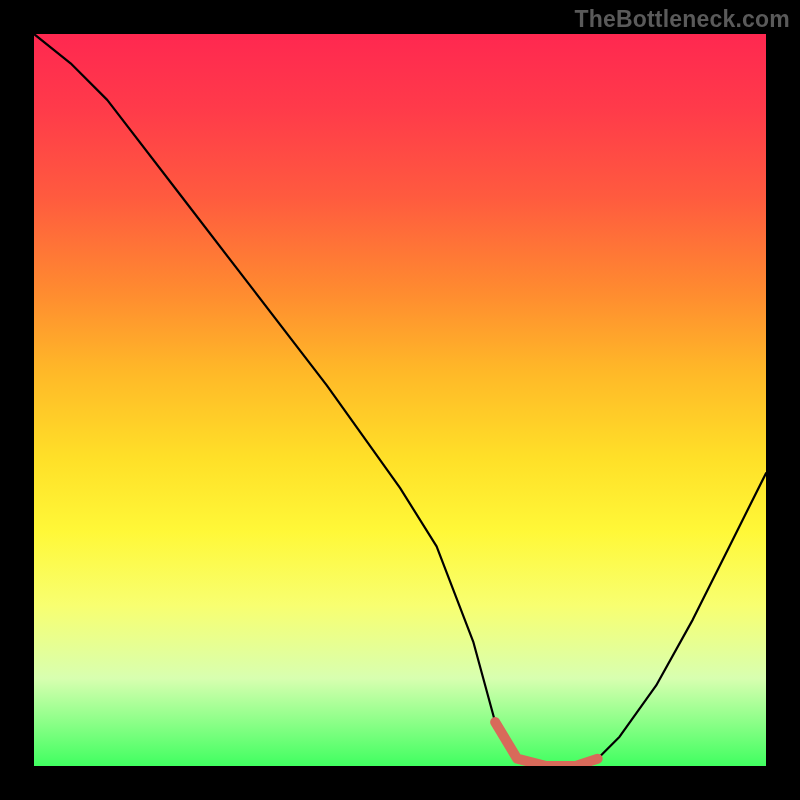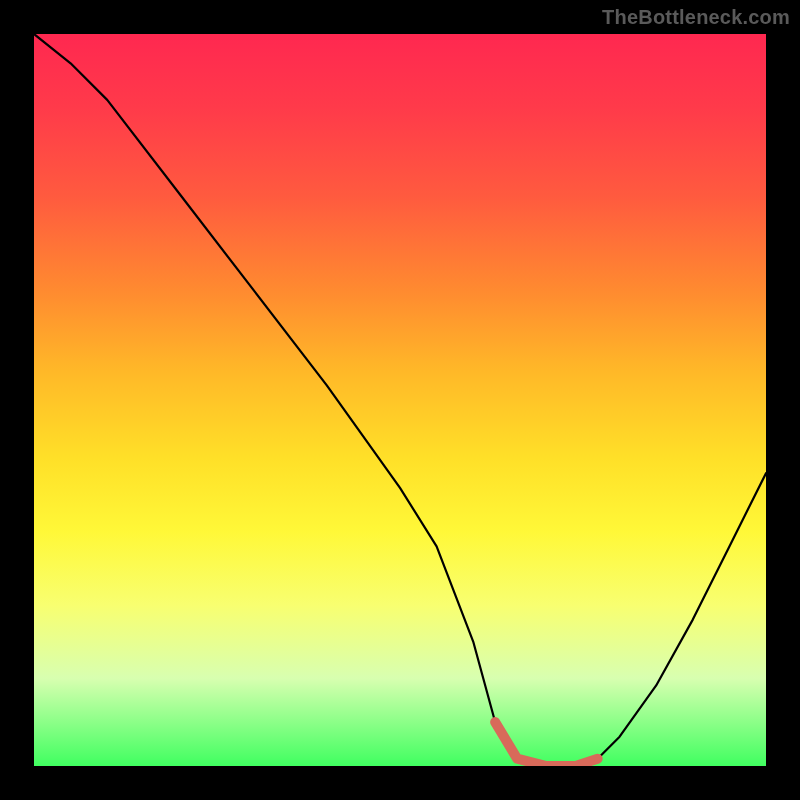--- a/index.html
+++ b/index.html
@@ -26,21 +26,21 @@
       #fff838 68%,
       #f8ff70 78%,
       #d8ffb0 88%,
       #40ff60 100%);
   }
   .watermark {
     position: absolute;
     top: 6px;
     right: 10px;
     font-family: Arial, Helvetica, sans-serif;
-    font-size: 20px;
+    font-size: 23px;
     font-weight: bold;
     color: #5a5a5a;
     letter-spacing: 0.2px;
     z-index: 10;
   }
   svg.curve {
     position: absolute;
     left: 0;
     top: 0;
     width: 732px;

